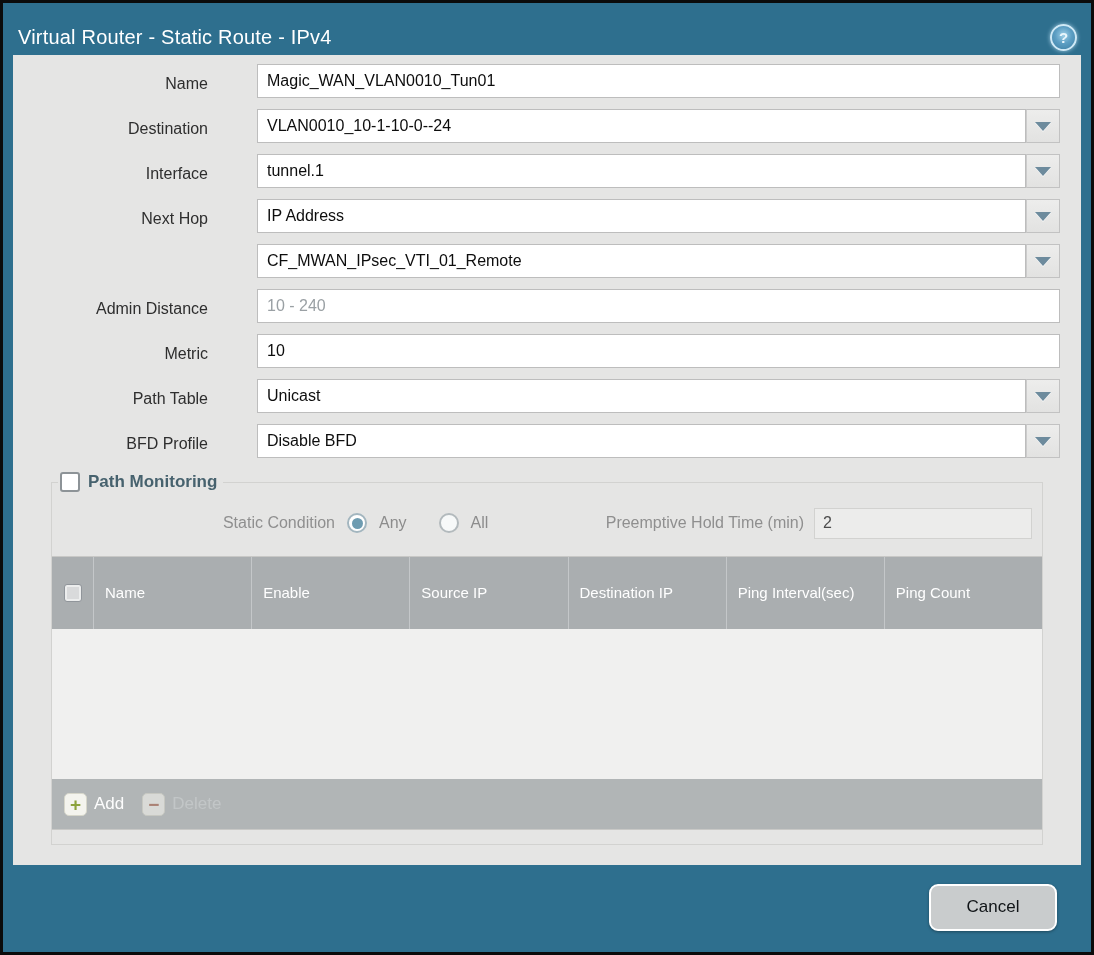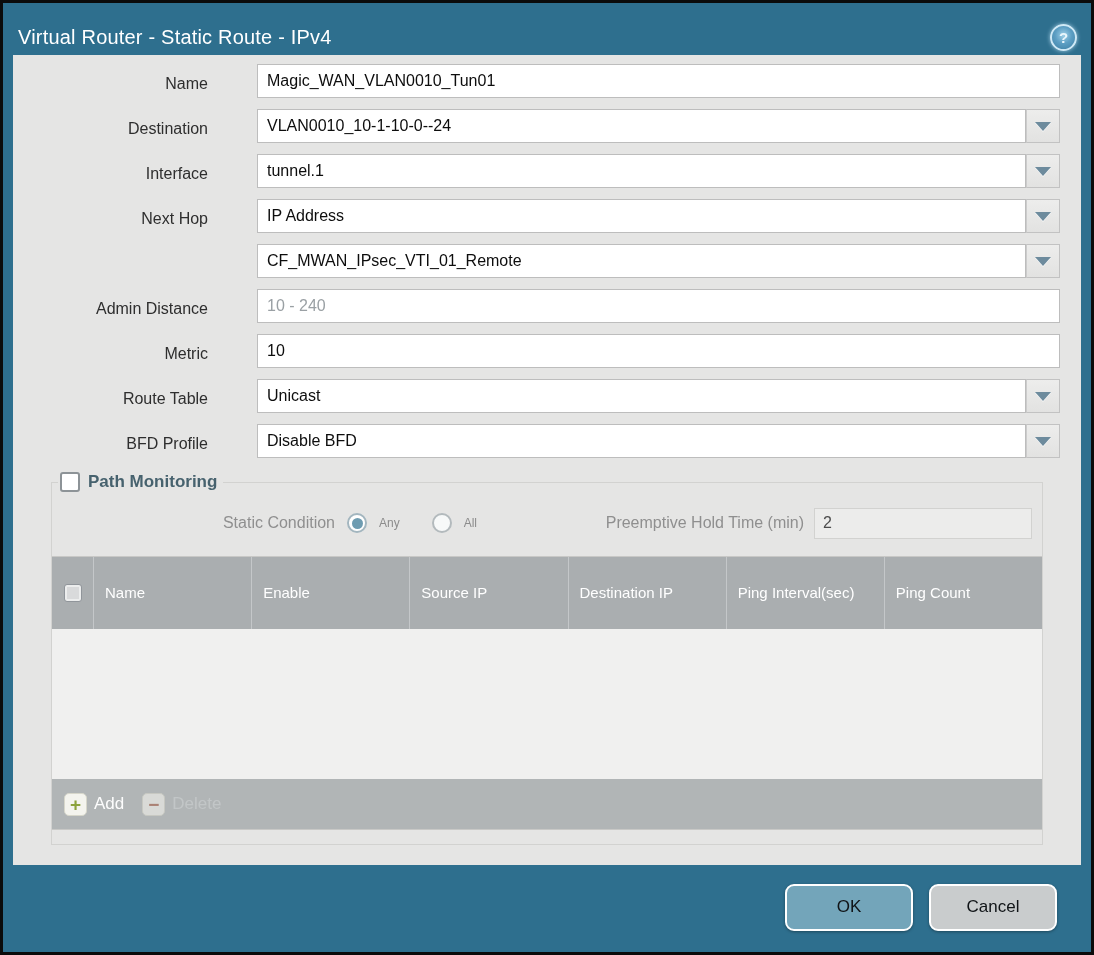--- a/index.html
+++ b/index.html
@@ -84,21 +84,21 @@
   .pm-opts .fc-lbl { width: 295px; text-align: right; font-size: 16px; color: #8f8f8f; padding-right: 12px; }
   .radio-group { display: flex; align-items: center; gap: 32px; }
   .radio-item { display: flex; align-items: center; gap: 12px; cursor: default; }
   .radio {
     width: 20px; height: 20px; border-radius: 50%;
     border: 2px solid #b3babd; background: #f7f9f9;
     display: flex; align-items: center; justify-content: center; cursor: pointer; flex: none;
   }
   .radio.sel { border-color: #a3b6bf; background: #ffffff; }
   .radio.sel::after { content: ""; width: 11px; height: 11px; border-radius: 50%; background: #6e9cb1; }
-  .radio-lbl { font-size: 12px; color: #8c8c8c; }
+  .radio-lbl { font-size: 16px; color: #8c8c8c; }
   .pm-hold { display: flex; align-items: center; margin-left: auto; }
   .pm-hold .lbl2 { font-size: 16px; color: #8f8f8f; padding-right: 10px; }
   .txt-disabled {
     width: 218px; height: 31px; background: #ececeb; border: 1px solid #d2d2d0;
     font-family: "Liberation Sans", sans-serif; font-size: 16px; color: #4c4c4c; padding: 0 8px; outline: none;
   }
 
   
   .pm-table { border: 1px solid #c8c8c6; border-left: none; border-right: none; }
   .thead { display: flex; background: #aaaeb0; height: 72px; }
@@ -213,21 +213,21 @@
     </div>
 
     <div class="row">
       <div class="lbl">Metric</div>
       <div class="ctrl">
         <input class="txt" type="text" value="10" style="">
       </div>
     </div>
 
     <div class="row">
-      <div class="lbl">Route Table</div>
+      <div class="lbl">Path Table</div>
       <div class="ctrl">
         <input class="txt" type="text" value="Unicast" style="">
         <div class="dd-btn">
           <div class="dd-arrow"></div>
         </div>
       </div>
     </div>
 
     <div class="row">
       <div class="lbl">BFD Profile</div>
@@ -289,17 +289,16 @@
             </div>
             <span class="tool-lbl">Delete</span>
           </div>
         </div>
       </div>
     </fieldset>
 
   </div>
 
   <div class="btnbar">
-    <button class="btn btn-ok">OK</button>
     <button class="btn btn-cancel">Cancel</button>
   </div>
 
 </div>
 
 </body></html>

